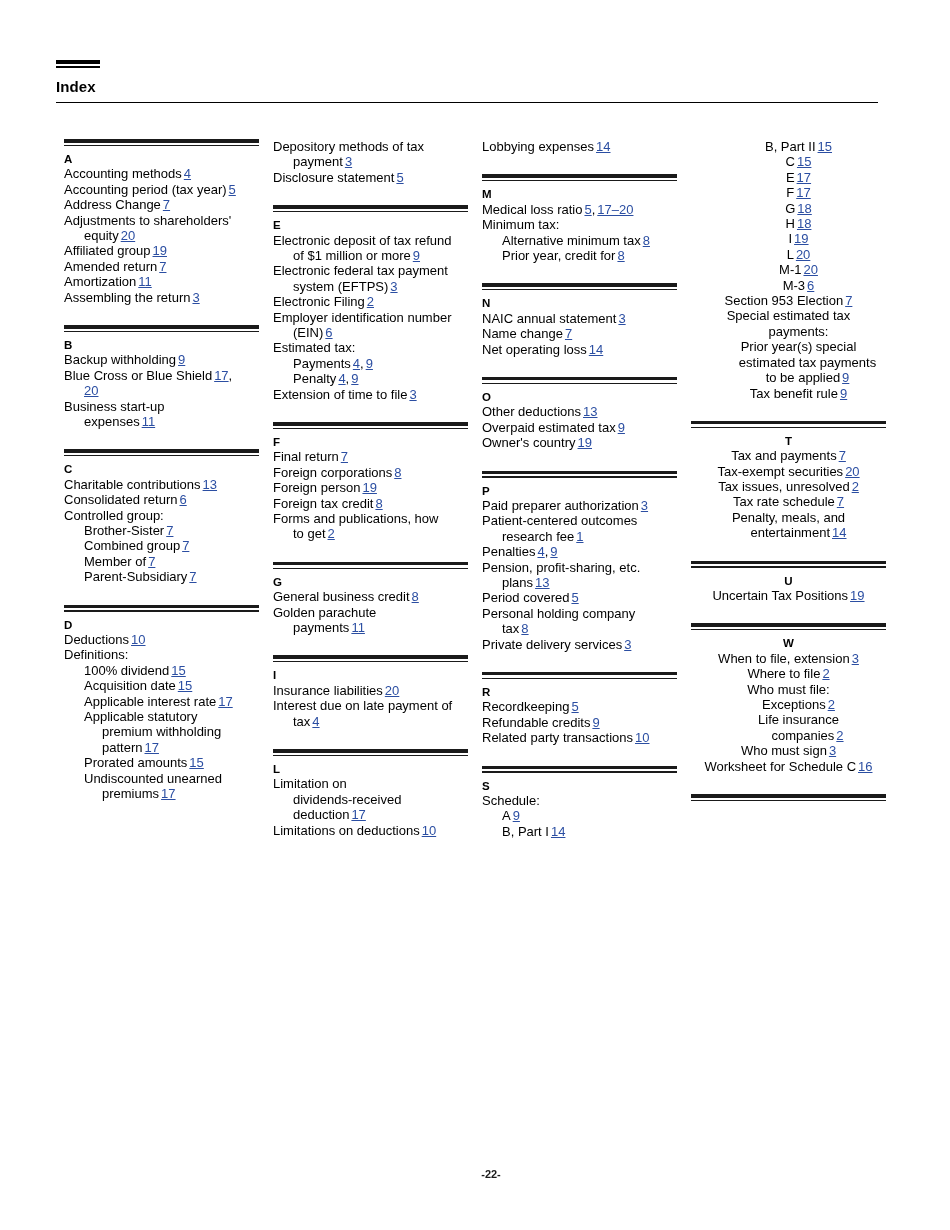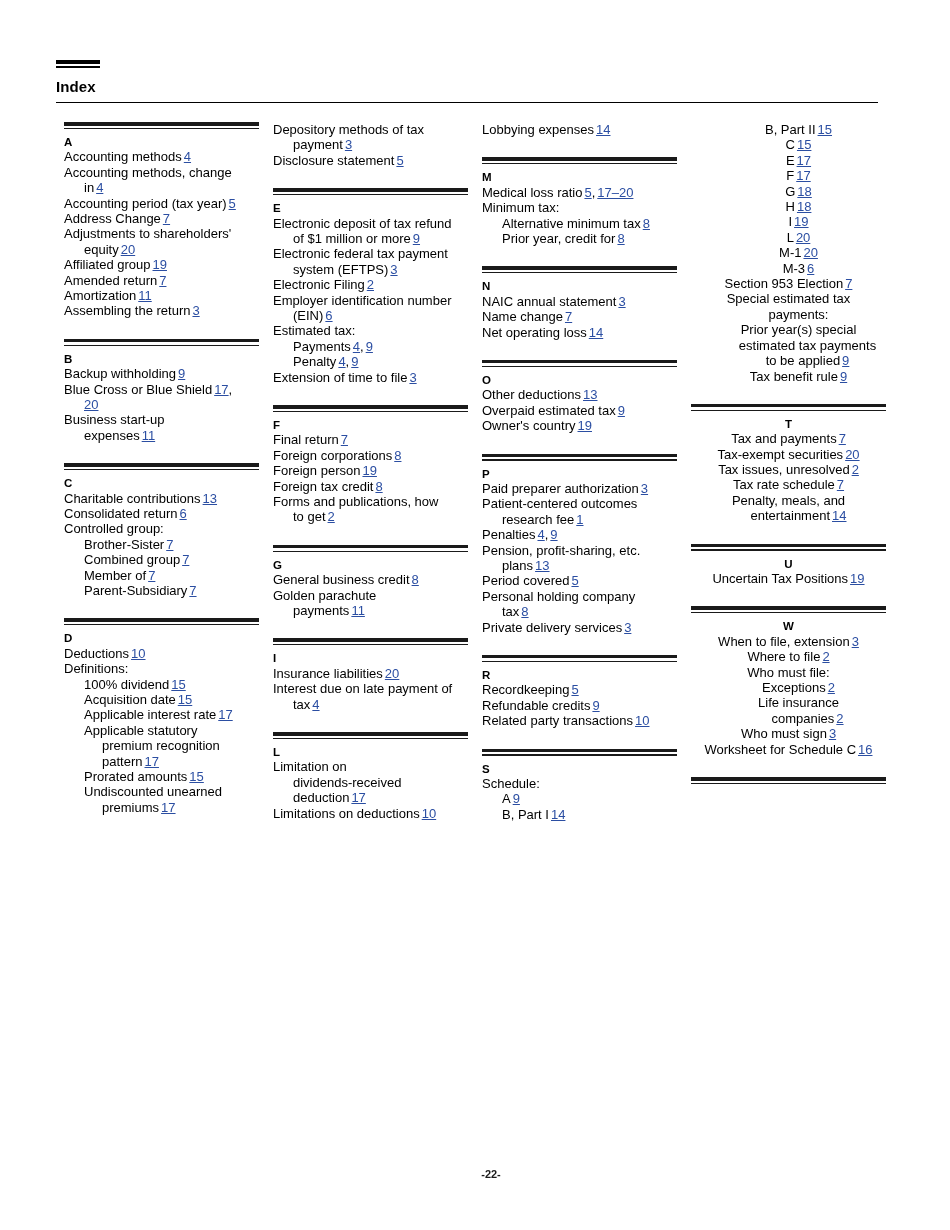--- a/index.html
+++ b/index.html
@@ -65,21 +65,21 @@
     display: flex;
     gap: 0;
   }
   .col {
     width: 195px;
     margin-right: 14px;
   }
   .col:last-child { margin-right: 0; text-align: center; }
 
   
-  .section { margin-bottom: 0; }
+  .section { margin-bottom: 0; margin-top: 17px; }
   .sec-rule {
     margin-bottom: 6px;
   }
   .sec-rule .thick {
     height: 3.5px;
     background: #1a1a1a;
     width: 100%;
   }
   .sec-rule .thin {
     height: 1.3px;
@@ -150,24 +150,20 @@
         <div class="section">
           <div class="sec-rule">
             <div class="thick"></div>
             <div class="thin"></div>
           </div>
           <div class="sec-letter">A</div>
           <div>
             <div class="entry "><span>Accounting methods</span><span class="pg">4</span></div>
           </div>
           <div>
-            <div class="entry "><span>Accounting methods, change</span></div>
-            <div class="entry cont"><span>in</span><span class="pg">4</span></div>
-          </div>
-          <div>
             <div class="entry "><span>Accounting period (tax year)</span><span class="pg">5</span></div>
           </div>
           <div>
             <div class="entry "><span>Address Change</span><span class="pg">7</span></div>
           </div>
           <div>
             <div class="entry "><span>Adjustments to shareholders'</span></div>
             <div class="entry cont"><span>equity</span><span class="pg">20</span></div>
           </div>
           <div>
@@ -245,21 +241,21 @@
             <div class="entry cont"><span>100% dividend</span><span class="pg">15</span></div>
           </div>
           <div>
             <div class="entry cont"><span>Acquisition date</span><span class="pg">15</span></div>
           </div>
           <div>
             <div class="entry cont"><span>Applicable interest rate</span><span class="pg">17</span></div>
           </div>
           <div>
             <div class="entry cont"><span>Applicable statutory</span></div>
-            <div class="entry lvl1cont"><span>premium recognition</span></div>
+            <div class="entry lvl1cont"><span>premium withholding</span></div>
             <div class="entry lvl1cont"><span>pattern</span><span class="pg">17</span></div>
           </div>
           <div>
             <div class="entry cont"><span>Prorated amounts</span><span class="pg">15</span></div>
           </div>
           <div>
             <div class="entry cont"><span>Undiscounted unearned</span></div>
             <div class="entry lvl1cont"><span>premiums</span><span class="pg">17</span></div>
           </div>
         </div>

